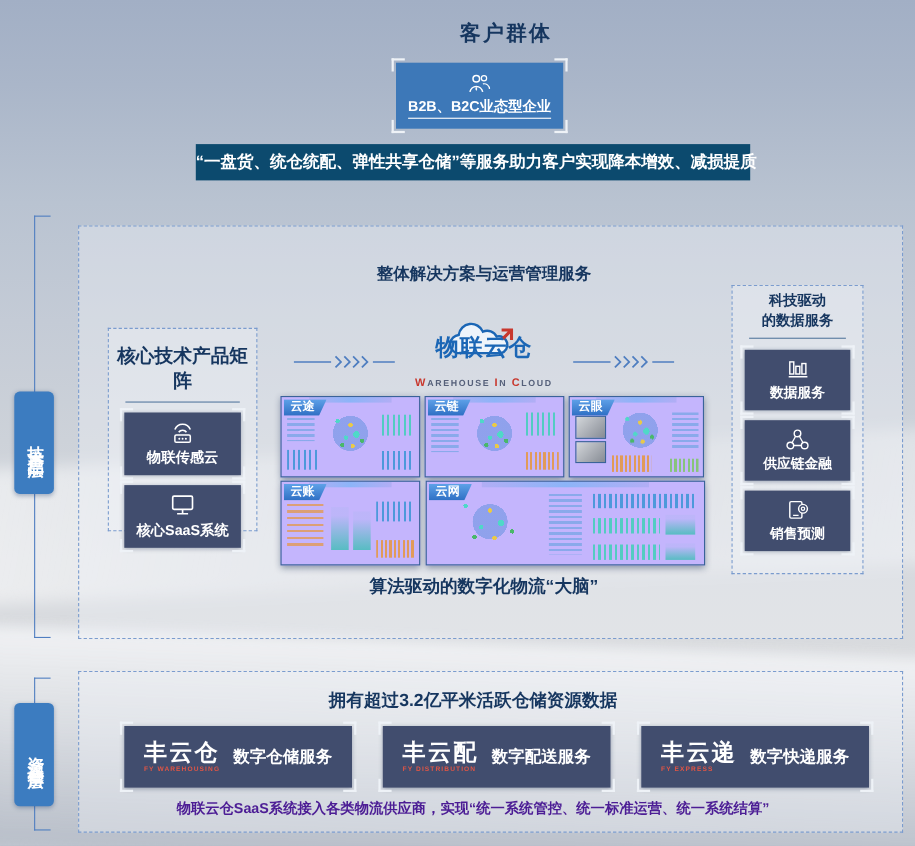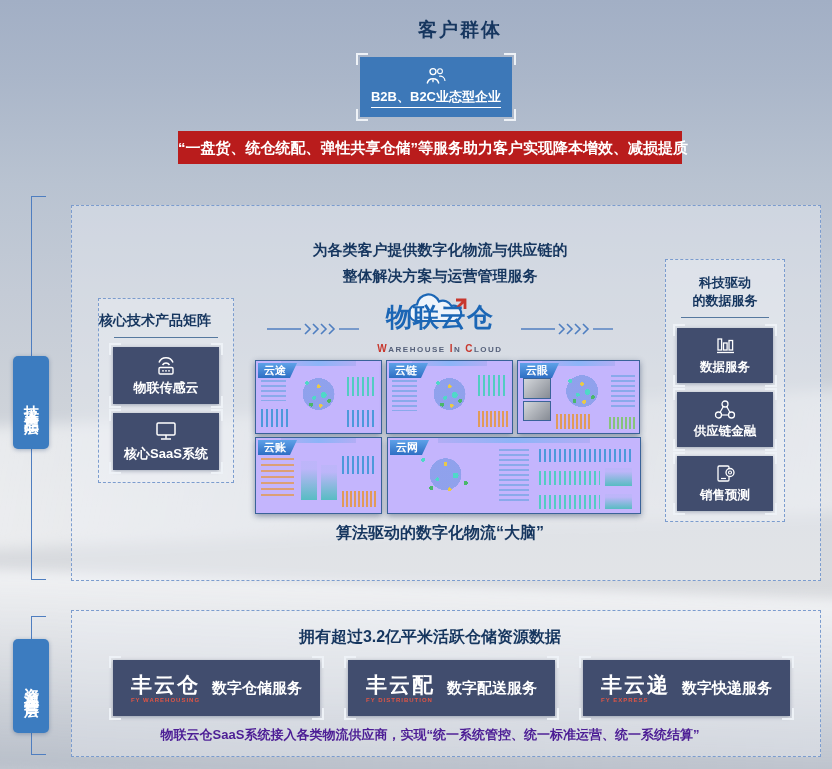--- a/index.html
+++ b/index.html
@@ -24,51 +24,51 @@
     linear-gradient(#eef2f7,#eef2f7),linear-gradient(#eef2f7,#eef2f7);
     background-position:left top,left top,right top,right top,left bottom,left bottom,right bottom,right bottom;
     background-size:12px 2px,2px 12px,12px 2px,2px 12px,12px 2px,2px 12px,12px 2px,2px 12px;}
   .dashedpanel{border:1px dashed #7b9cce;background:rgba(238,242,247,.38);}
   .navtitle{color:#16365f;font-weight:bold;}
   
   .page-title{left:88px;right:0;top:17px;text-align:center;font-size:19px;font-weight:bold;color:#16365f;letter-spacing:2px;}
   .b2b{left:360px;top:57px;width:152px;height:60px;background:#3d78b8;
     display:flex;flex-direction:column;align-items:center;justify-content:center;gap:2px;}
   .b2b-label{color:#fff;font-weight:bold;font-size:13px;border-bottom:1px solid #fff;padding-bottom:1px;white-space:nowrap;}
-  .banner{left:178px;top:131px;width:504px;height:33px;background:#b91c1c;
+  .banner{left:178px;top:131px;width:504px;height:33px;background:#0c4a6e;
     color:#fff;font-weight:bold;font-size:15px;line-height:33px;text-align:center;white-space:nowrap;}
   
   .bracket{width:14px;border-left:1px solid #4f7ec0;border-top:1px solid #4f7ec0;border-bottom:1px solid #4f7ec0;}
   .bracket.t{left:31px;top:196px;height:382px;}
   .bracket.r{left:31px;top:616px;height:137px;}
   .side-label{left:13px;width:36px;background:#3c7cc0;border-radius:5px;color:#fff;
     display:flex;align-items:center;justify-content:center;writing-mode:vertical-rl;
     font-size:15px;font-weight:bold;letter-spacing:4px;box-shadow:0 1px 4px rgba(30,60,110,.35);}
   .side-label.t{top:356px;height:93px;}
   .side-label.r{top:639px;height:94px;}
   
   .tech-panel{left:71px;top:205px;width:748px;height:374px;}
   .intro{left:90px;top:237px;width:700px;text-align:center;color:#16365f;font-weight:bold;font-size:15px;line-height:26px;}
   .logo-row{left:250px;top:304px;width:380px;height:50px;display:flex;align-items:center;justify-content:center;gap:12px;}
   .logo-block{position:relative;display:flex;flex-direction:column;align-items:center;padding:0 6px;}
   .logo-cloud{position:absolute;top:-15px;left:30px;z-index:0;}
-  .logo-name{position:relative;z-index:1;font-size:26px;font-weight:bold;color:#1b66b5;letter-spacing:1px;line-height:24px;}
+  .logo-name{position:relative;z-index:1;font-size:21px;font-weight:bold;color:#1b66b5;letter-spacing:1px;line-height:24px;}
   .logo-sub{position:relative;z-index:1;font-size:8px;letter-spacing:1.5px;color:#55607a;font-weight:bold;margin-top:14px;white-space:nowrap;}
   .logo-sub .red{color:#c8372d;font-size:10px;}
   .logo-sub .gap{margin-left:4px;}
   
   .core-panel{left:98px;top:298px;width:134px;height:183px;}
-  .cp-title{margin-top:13px;font-size:14px;}
+  .cp-title{margin-top:13px;text-align:center;font-size:17px;}
   .cp-rule{width:104px;height:1px;background:#56799f;margin:7px auto 9px;}
   .cp-item{position:relative;width:106px;height:57px;margin:0 auto 9px;
     display:flex;flex-direction:column;align-items:center;justify-content:center;gap:3px;
     color:#fff;font-size:13px;font-weight:bold;}
   
   .ds-panel{left:665px;top:259px;width:118px;height:261px;}
-  .ds-title{margin-top:14px;text-align:center;font-size:13px;line-height:18px;}
+  .ds-title{margin-top:4px;text-align:center;font-size:13px;line-height:18px;}
   .ds-rule{width:88px;height:1px;background:#56799f;margin:7px auto 10px;}
   .ds-item{position:relative;width:96px;height:55px;margin:0 auto 9px;
     display:flex;flex-direction:column;align-items:center;justify-content:center;gap:3px;
     color:#fff;font-size:12.5px;font-weight:bold;}
   
   .arrow-svg{display:block;}
   
   .dash{position:absolute;background:#c4b5fd;border:1px solid #3a6399;overflow:hidden;box-shadow:0 2px 6px rgba(20,40,80,.45);}
   .dash::before{content:"";position:absolute;top:0;left:20%;right:20%;height:5px;
     background:linear-gradient(90deg,rgba(70,130,200,.15),rgba(110,180,245,.65) 50%,rgba(70,130,200,.15));}
@@ -134,21 +134,20 @@
     <span>“一盘货、统仓统配、弹性共享仓储”等服务助力客户实现降本增效、减损提质</span>
   </div>
 
   <div class="abs bracket t"></div>
   <div class="abs side-label t">
     <span>技术产品层</span>
   </div>
   <div class="abs dashedpanel tech-panel"></div>
 
   <div class="abs intro">
-    <div>为各类客户提供数字化物流与供应链的</div>
     <div>整体解决方案与运营管理服务</div>
   </div>
 
   <div class="abs logo-row">
     <svg class="arrow-svg" width="92" height="14" viewBox="0 0 92 14">
       <line x1="0" y1="7" x2="34" y2="7" stroke="#4f7ec0" stroke-width="1.4"></line>
       <path d="M38,2 l5,5 -5,5 M46,2 l5,5 -5,5 M54,2 l5,5 -5,5 M62,2 l5,5 -5,5" stroke="#4f7ec0" stroke-width="1.6" fill="none"></path>
       <line x1="72" y1="7" x2="92" y2="7" stroke="#4f7ec0" stroke-width="1.4"></line>
     </svg>
     <div class="logo-block">

